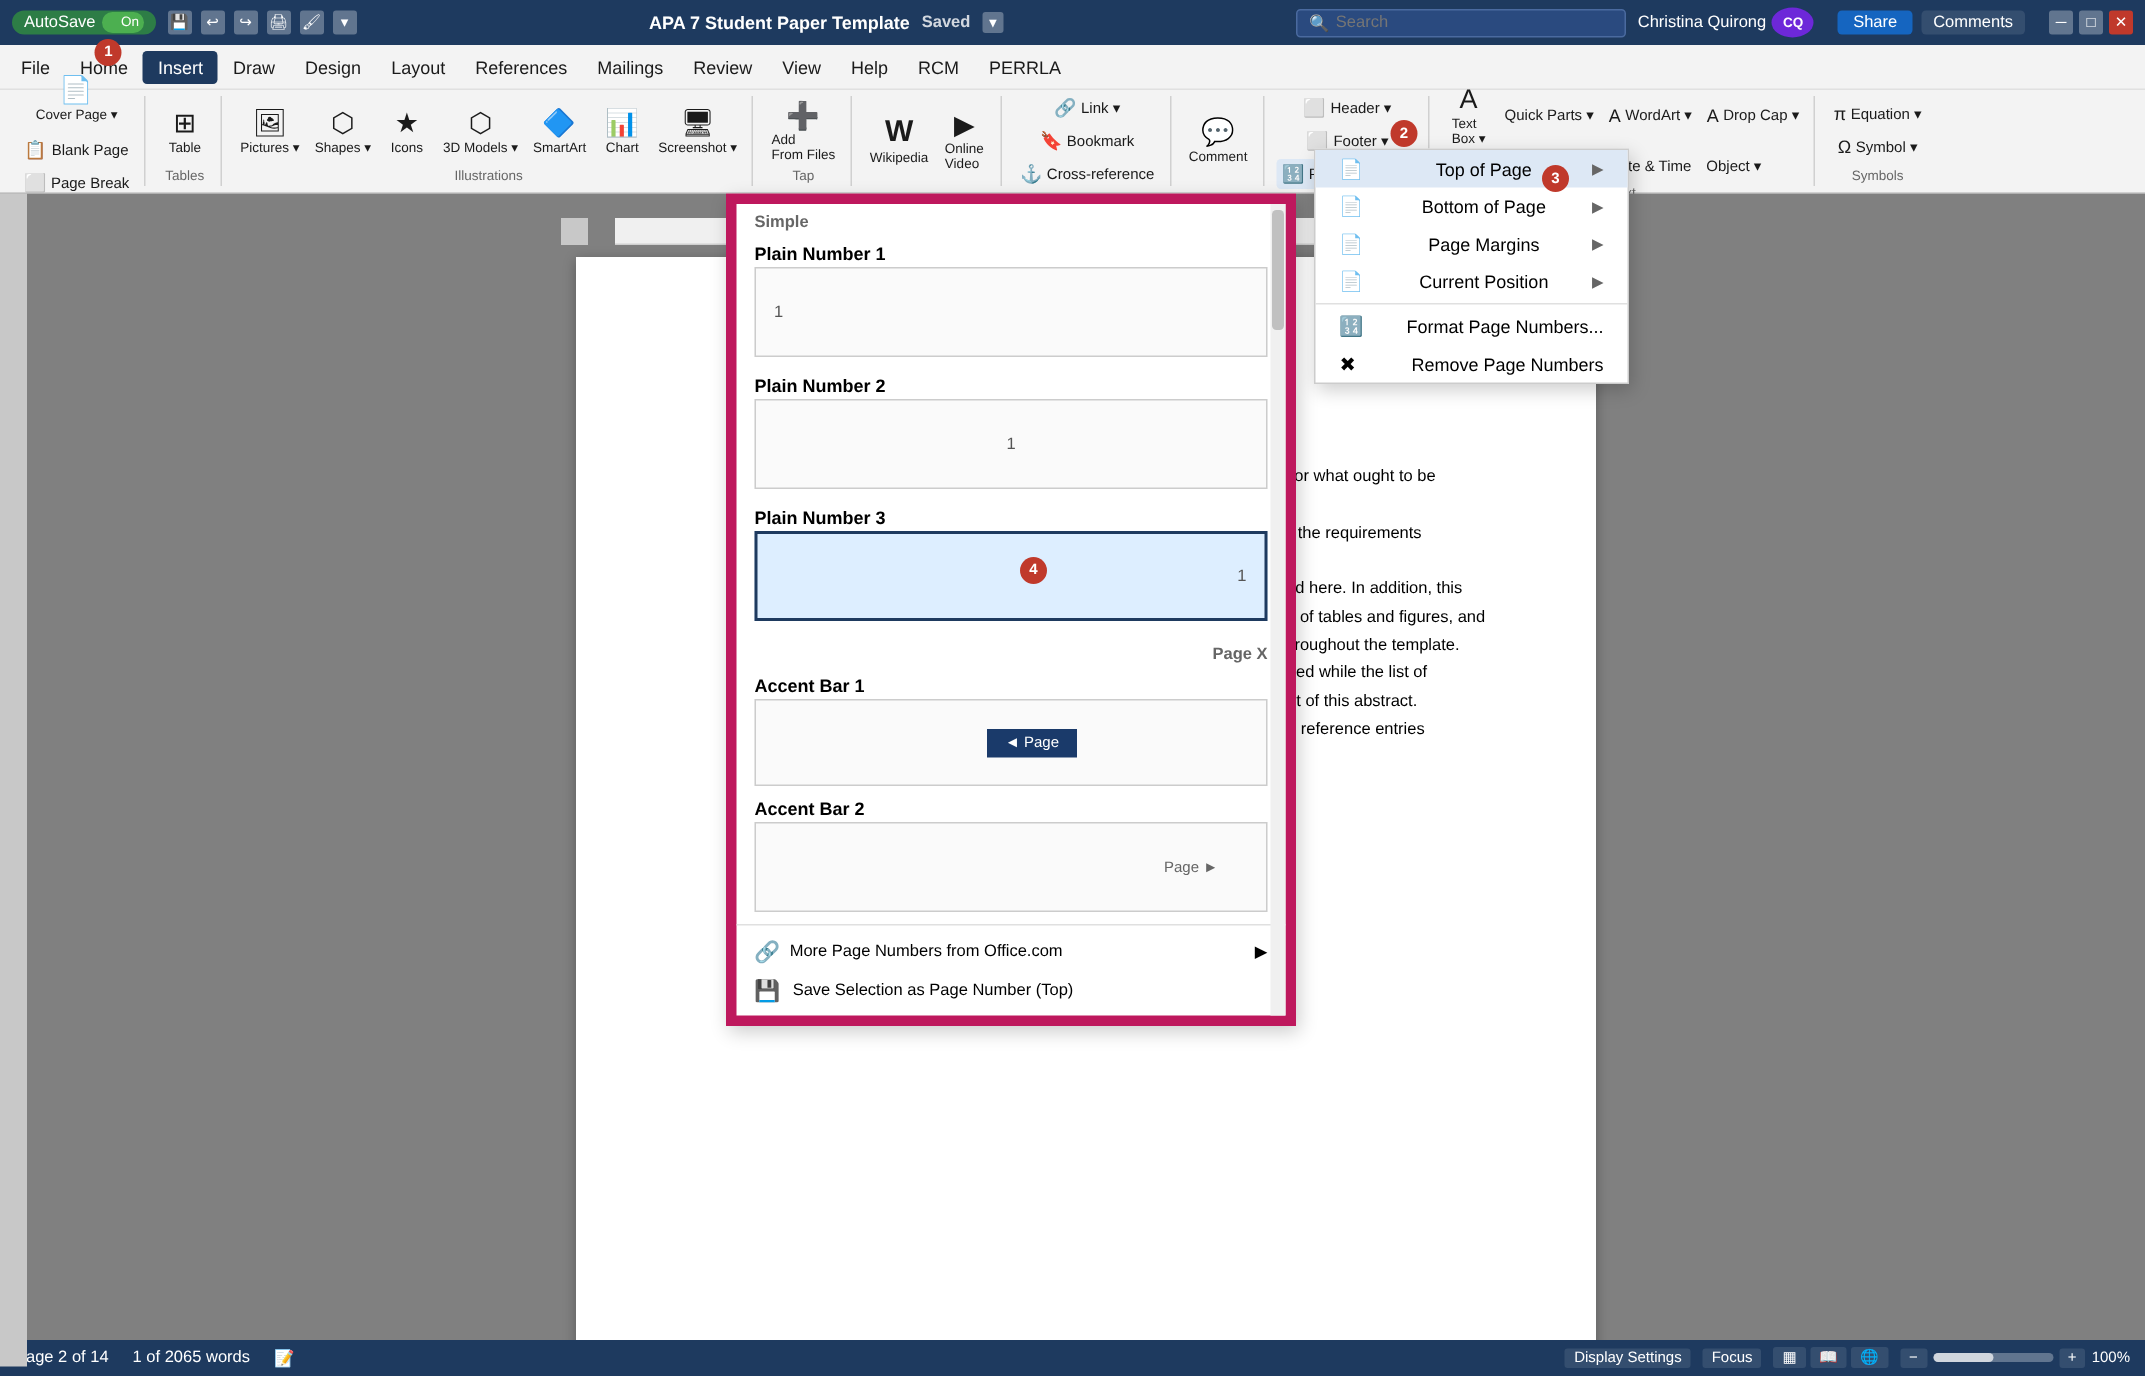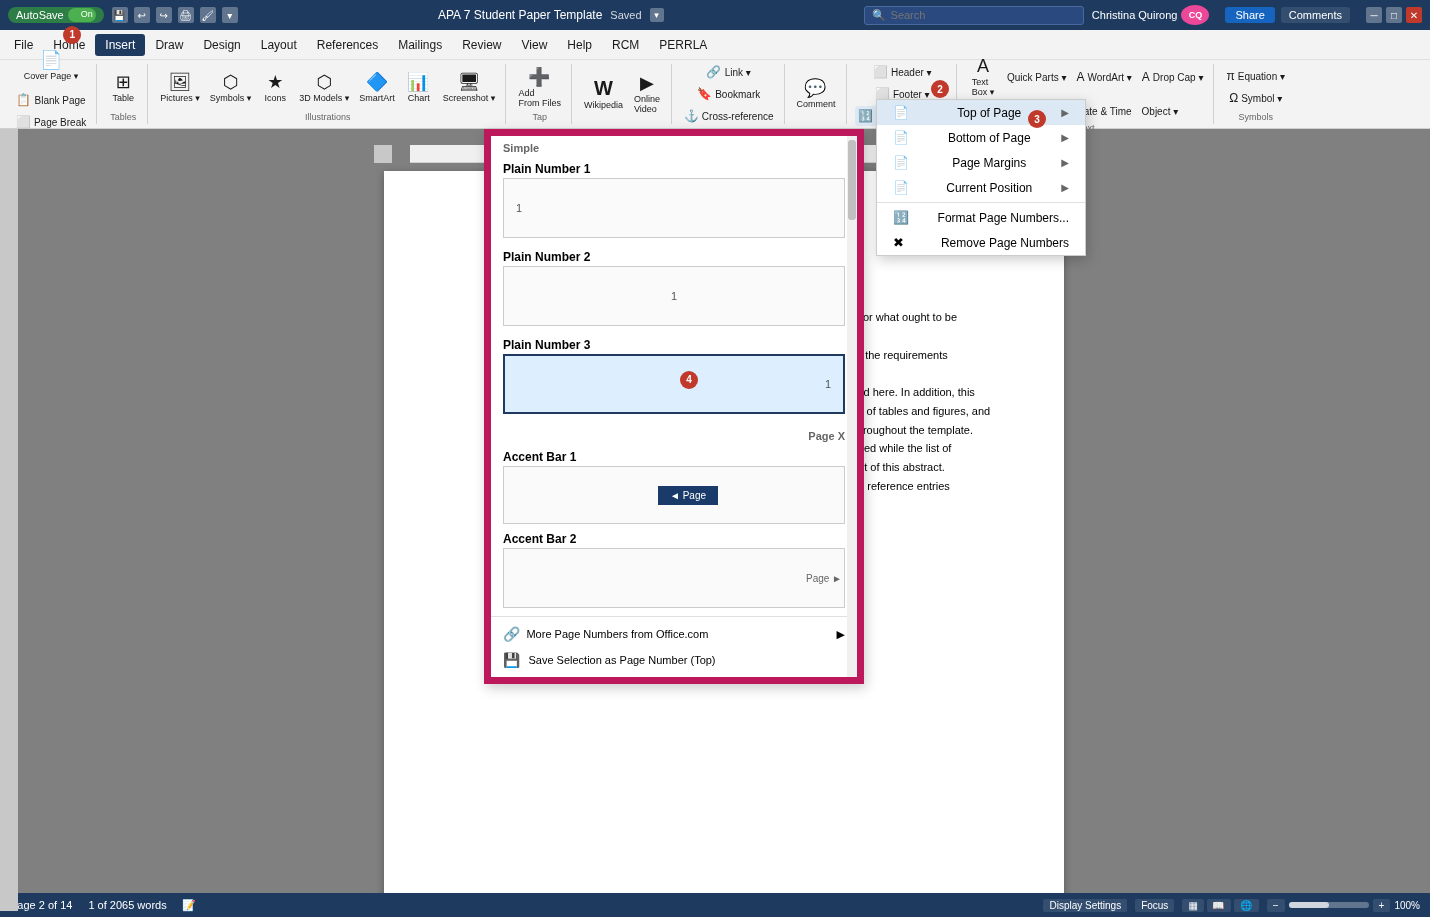--- a/index.html
+++ b/index.html
@@ -4,31 +4,31 @@
   <style>
     * { margin: 0; padding: 0; box-sizing: border-box; }
     body { font-family: 'Segoe UI', Arial, sans-serif; font-size: 12px; background: #f0f0f0; overflow: hidden; width: 1430px; height: 917px; }
 
     
     #title-bar {
       display: flex; align-items: center; height: 30px; background: #1e3a5f;
       color: white; padding: 0 8px; justify-content: space-between;
     }
     .title-bar-left { display: flex; align-items: center; gap: 8px; }
-    .title-bar-center { display: flex; align-items: center; gap: 8px; }
+    .title-bar-center { display: flex; align-items: center; gap: 8px; font-weight: bold; }
     .title-bar-right { display: flex; align-items: center; gap: 8px; }
     .autosave-badge { background: #2d7d46; color: white; border-radius: 10px; padding: 1px 8px; font-size: 11px; display: flex; align-items: center; gap: 4px; }
     .autosave-toggle { width: 28px; height: 14px; background: #4caf50; border-radius: 7px; display: inline-block; position: relative; }
     .title-bar-icons { display: flex; gap: 6px; }
     .title-bar-icon { width: 16px; height: 16px; background: rgba(255,255,255,0.3); border-radius: 2px; display: flex; align-items: center; justify-content: center; cursor: pointer; font-size: 10px; color: white; }
     .search-box { background: #2a4a7f; border: 1px solid #4a6a9f; border-radius: 3px; padding: 2px 8px; color: white; width: 220px; display: flex; align-items: center; gap: 4px; }
     .search-box input { background: transparent; border: none; color: white; font-size: 11px; outline: none; width: 180px; }
     .window-controls { display: flex; gap: 4px; }
     .user-info { color: white; font-size: 11px; display: flex; align-items: center; gap: 4px; }
-    .user-avatar { width: 28px; height: 20px; background: #ec4899; border-radius: 50%; display: flex; align-items: center; justify-content: center; font-size: 9px; color: white; font-weight: bold; }
+    .user-avatar { width: 28px; height: 20px; background: #6d28d9; border-radius: 50%; display: flex; align-items: center; justify-content: center; font-size: 9px; color: white; font-weight: bold; }
 
     
     #ribbon { background: #f3f3f3; border-bottom: 1px solid #d0d0d0; }
     #menu-bar { display: flex; height: 30px; align-items: center; padding: 0 4px; background: #f3f3f3; border-bottom: 1px solid #e0e0e0; }
     .menu-item { padding: 4px 10px; font-size: 12px; cursor: pointer; border-radius: 3px; color: #1a1a1a; }
     .menu-item:hover, .menu-item.active { background: #d5e5f5; }
     .menu-item.active { background: #1e3a5f; color: white; }
 
     #toolbar { display: flex; height: 68px; padding: 4px 6px; gap: 2px; align-items: stretch; background: #f3f3f3; }
     .toolbar-group { display: flex; flex-direction: column; align-items: center; justify-content: center; padding: 2px 6px; border-right: 1px solid #d0d0d0; gap: 2px; min-width: fit-content; }
@@ -199,21 +199,21 @@
     </div>
 
     <div class="toolbar-group">
       <div class="toolbar-row">
         <div class="tb-btn">
           <span class="icon">🖼</span>
           <span class="label">Pictures ▾</span>
         </div>
         <div class="tb-btn">
           <span class="icon">⬡</span>
-          <span class="label">Symbols ▾</span>
+          <span class="label">Shapes ▾</span>
         </div>
         <div class="tb-btn">
           <span class="icon">★</span>
           <span class="label">Icons</span>
         </div>
         <div class="tb-btn">
           <span class="icon">⬡</span>
           <span class="label">3D Models ▾</span>
         </div>
         <div class="tb-btn">
@@ -474,21 +474,21 @@
     <div class="accent-bar-preview">
       <div class="accent-bar-inner">
         <span>◄ Page</span>
       </div>
     </div>
   </div>
 
   <div class="gallery-item">
     <div class="gallery-item-label">Accent Bar 2</div>
     <div class="gallery-item-preview" style="position:relative;">
-      <span style="position:absolute;right:2px;font-size:10px;color:#666;margin-left:28px;">Page ►</span>
+      <span style="position:absolute;right:32px;font-size:10px;color:#666;margin-left:28px;">Page ►</span>
     </div>
   </div>
 
   <div class="gallery-footer">
     <div class="gallery-footer-item has-arrow">
       <div style="display:flex;align-items:center;gap:6px;">
         <span style="font-size:14px;">🔗</span>
         <span>More Page Numbers from Office.com</span>
       </div>
       <span>▶</span>

